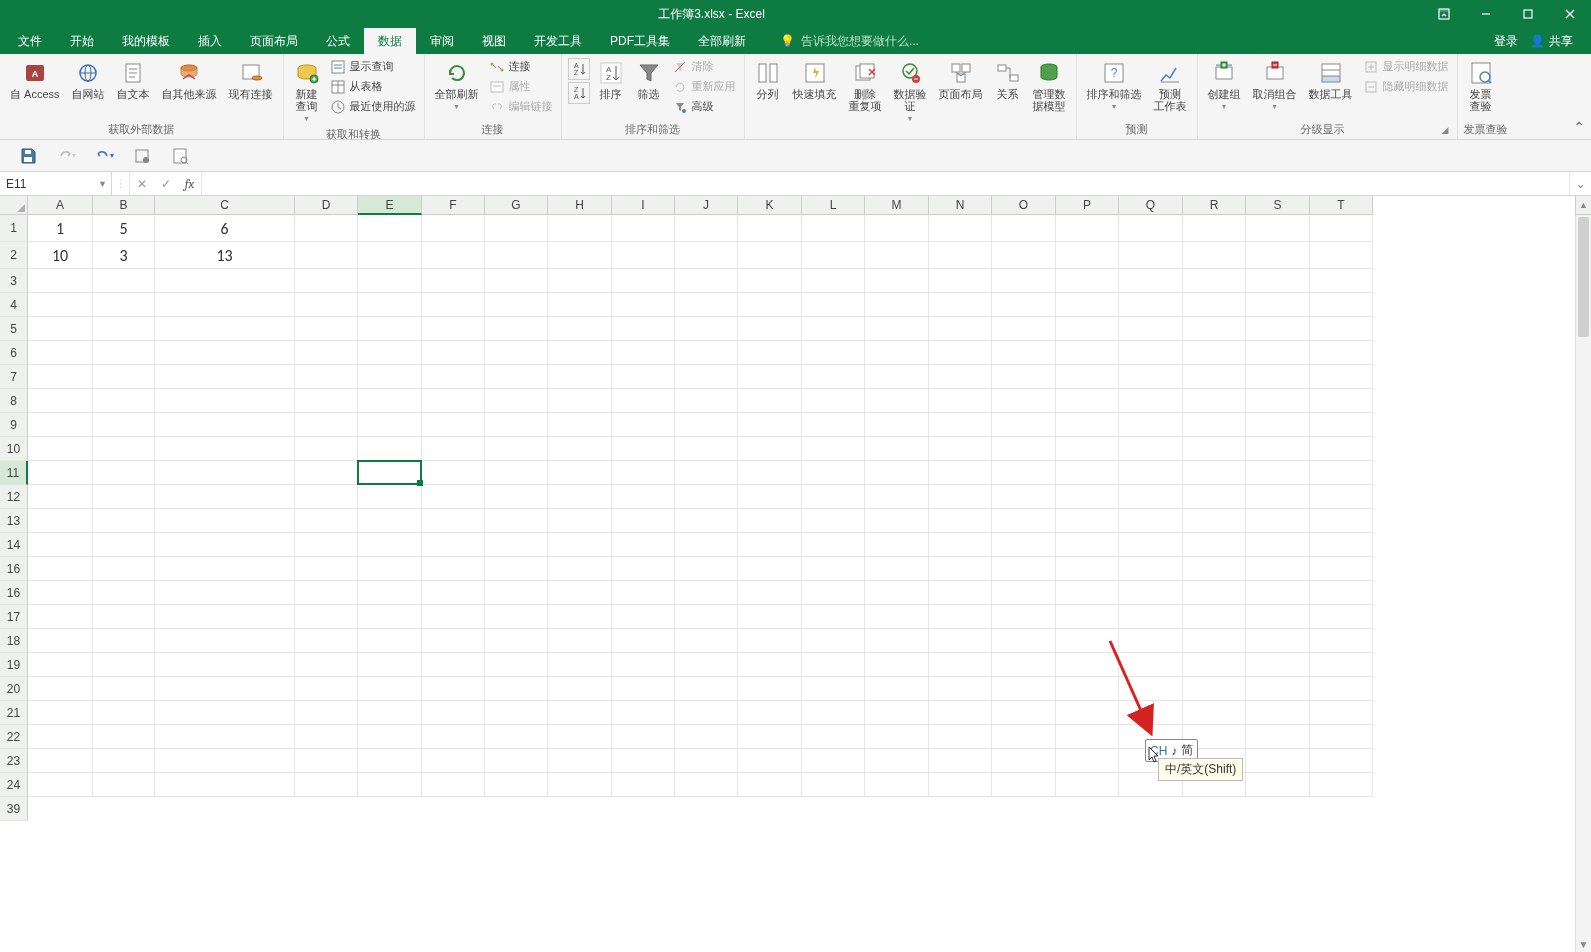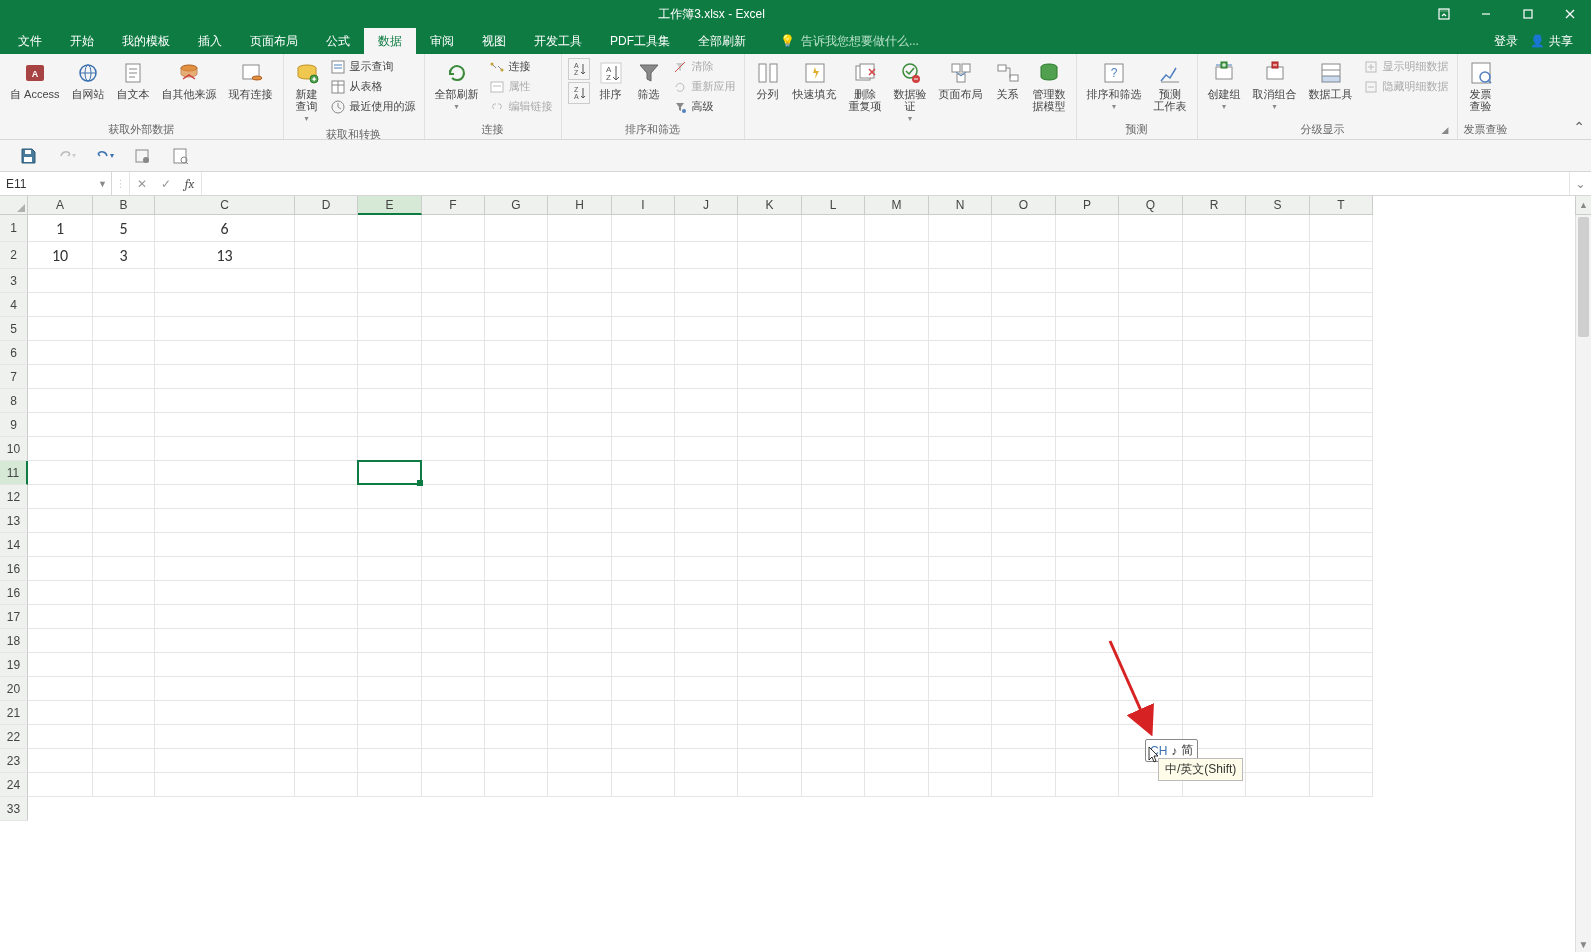--- a/index.html
+++ b/index.html
@@ -652,21 +652,21 @@
       <div class="rh">16</div>
       <div class="rh">16</div>
       <div class="rh">17</div>
       <div class="rh">18</div>
       <div class="rh">19</div>
       <div class="rh">20</div>
       <div class="rh">21</div>
       <div class="rh">22</div>
       <div class="rh">23</div>
       <div class="rh">24</div>
-      <div class="rh">33</div>
+      <div class="rh">39</div>
     </div>
   <div class="cells" id="cells">
       <div class="cellrow tall">
         <div class="cell num" style="width: 65px;">1</div>
         <div class="cell num" style="width: 62px;">5</div>
         <div class="cell num" style="width: 140px;">6</div>
         <div class="cell" style="width: 63px;"></div>
         <div class="cell" style="width: 64px;"></div>
         <div class="cell" style="width: 63px;"></div>
         <div class="cell" style="width: 63px;"></div>

